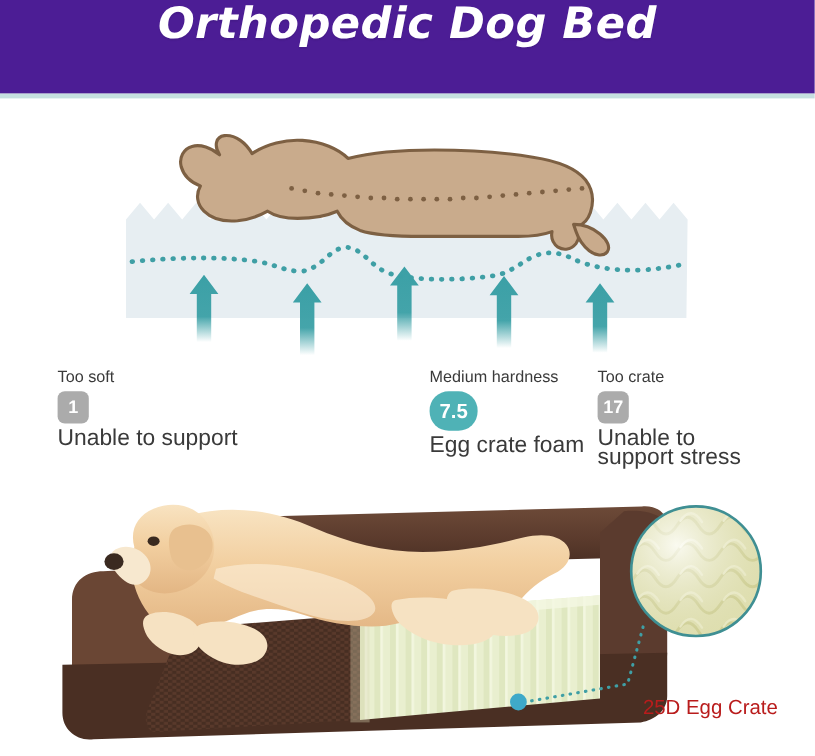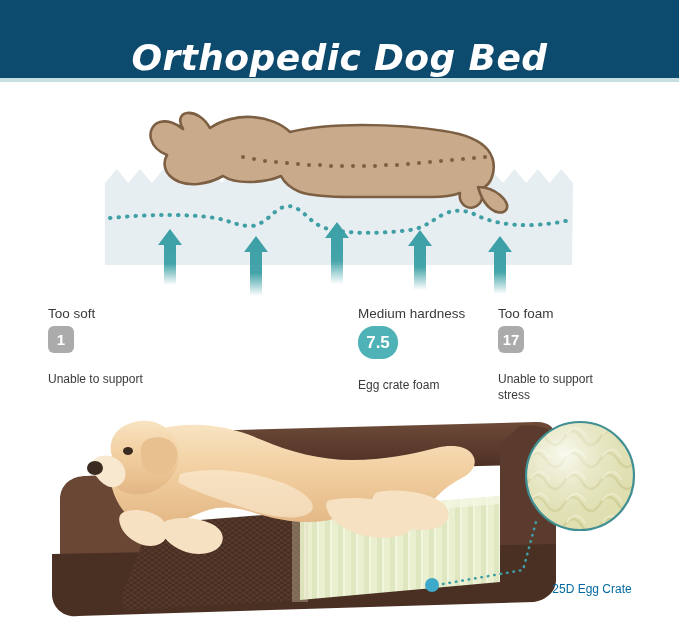--- a/index.html
+++ b/index.html
@@ -8,22 +8,22 @@
     width:679px;height:630px;
     background:#ffffff;
     font-family:"Liberation Sans", sans-serif;
     overflow:hidden;
     position:relative;
   }
 
   
   .banner{
     position:absolute;left:0;top:0;width:679px;height:78px;
-    background:#0c4a6e;
-    display:flex;align-items:flex-end;justify-content:center;
+    background:#4c1d95;
+    display:flex;align-items:flex-start;justify-content:center;
   }
   .banner-title{
     color:#ffffff;
     font-size:36px;
     font-weight:bold;
     font-style:italic;
     letter-spacing:0.4px;
     text-shadow:0 1px 1px rgba(0,0,0,0.07);
     font-family:"DejaVu Sans", sans-serif;
   }
@@ -49,38 +49,38 @@
   }
   .badge{
     width:26px;height:27px;border-radius:6px;
     display:inline-flex;align-items:center;justify-content:center;
     color:#ffffff;font-size:15px;font-weight:bold;
     margin-top:5px;
   }
   .badge.gray{background:#ababab;}
   .badge.teal{background:#4fb2b6;width:40px;height:33px;border-radius:16px;font-size:17px;}
   .scale-bottom-label{
-    font-size:12px;color:#3a3a3a;margin-top:18px;line-height:16px;
+    font-size:19px;color:#3a3a3a;margin-top:5px;line-height:16px;
     white-space:nowrap;
   }
   .scale-bottom-label.wrap{white-space:normal;width:120px;}
 
   
   #node-soft{left:48px;top:6px;width:120px;}
   #node-medium{left:358px;top:6px;width:120px;}
   #node-hard{left:498px;top:6px;width:120px;}
 
   
   .product{
     position:absolute;left:0;top:404px;width:679px;height:226px;
   }
   .product-svg{position:absolute;left:0;top:0;}
   .callout-text{
     position:absolute;left:512px;top:582px;width:160px;
-    text-align:center;font-size:12px;color:#0369a1;line-height:15px;
+    text-align:center;font-size:17px;color:#b91c1c;line-height:15px;
   }
 </style>
 </head>
 <body>
 
 <div class="banner">
   <div class="banner-title">Orthopedic Dog Bed</div>
 </div>
 <div class="banner-underline"></div>
 
@@ -198,21 +198,21 @@
     <div class="scale-bottom-label">Unable to support</div>
   </div>
 
   <div class="scale-node" id="node-medium">
     <div class="scale-top-label">Medium hardness</div>
     <div class="badge teal">7.5</div>
     <div class="scale-bottom-label">Egg crate foam</div>
   </div>
 
   <div class="scale-node" id="node-hard">
-    <div class="scale-top-label">Too foam</div>
+    <div class="scale-top-label">Too crate</div>
     <div class="badge gray">17</div>
     <div class="scale-bottom-label wrap">Unable to support stress</div>
   </div>
 </div>
 
 <div class="product">
   <svg class="product-svg" width="679" height="226" viewBox="0 0 679 226">
     <defs>
       <linearGradient id="bolsterG" x1="0" y1="0" x2="0" y2="1">
         <stop offset="0%" stop-color="#6d4a38"></stop>

